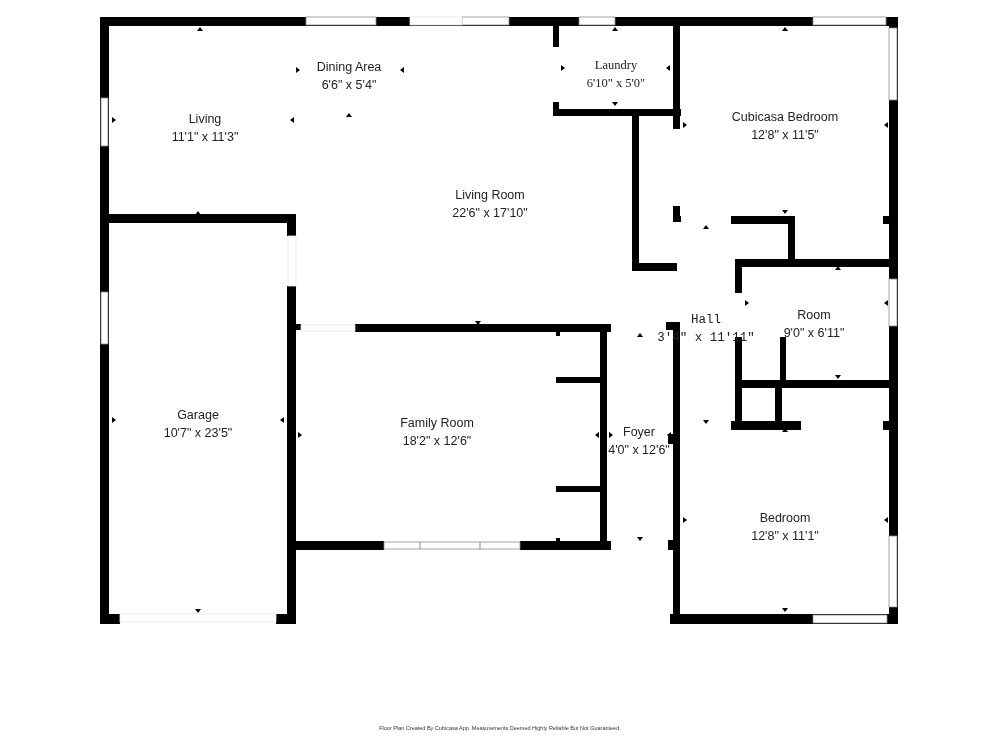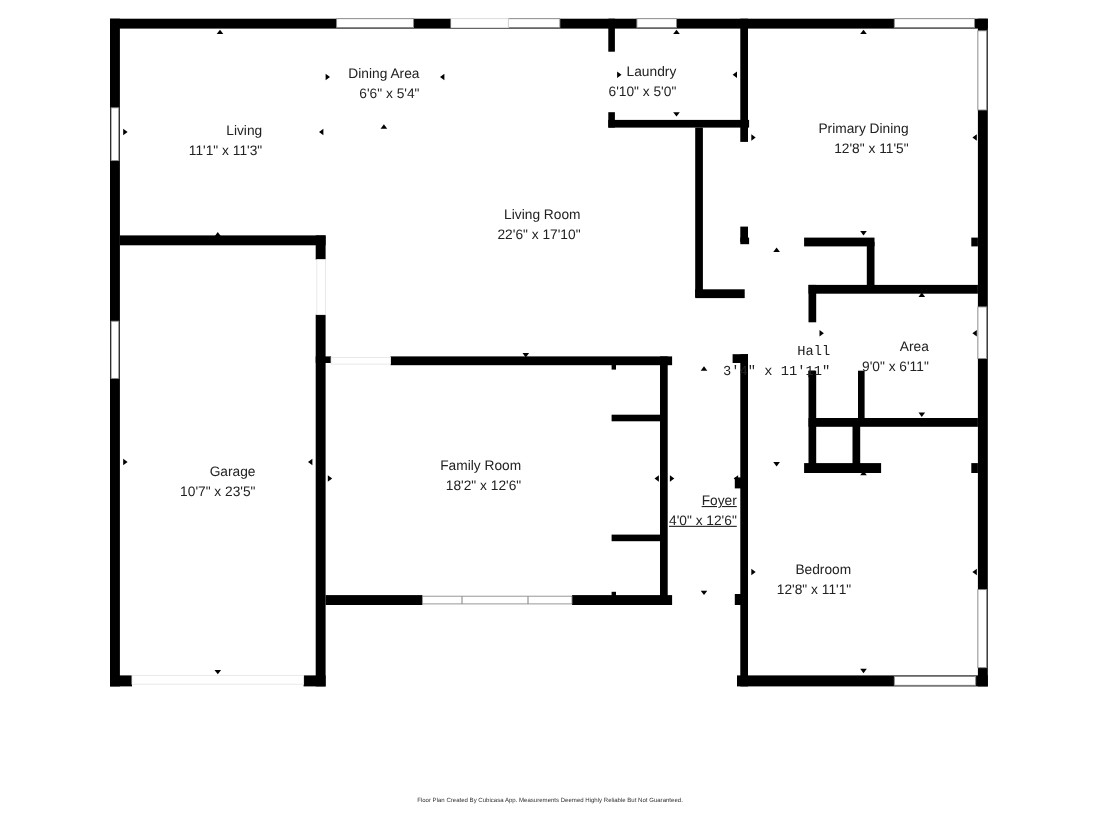--- a/index.html
+++ b/index.html
@@ -2,21 +2,21 @@
 <html><head>
 <meta charset="utf-8">
 <style>
   html, body { margin:0; padding:0; background:#ffffff; }
   body { width:1000px; height:750px; position:relative; overflow:hidden; font-family:"Liberation Sans", "DejaVu Sans", sans-serif; }
   #plan { position:absolute; left:0; top:0; width:1000px; height:750px; }
   .wall { fill:#000000; }
   .win { fill:#ffffff; stroke:#8a8a8a; stroke-width:0.8; }
   .door { fill:#ffffff; stroke:#e6e6e6; stroke-width:0.8; }
   .tick { fill:#000000; }
-  .room-label { position:absolute; text-align:right; color:#222222; font-size:12.5px; line-height:18px; white-space:nowrap; transform:translateX(-50%); }
+  .room-label { position:absolute; text-align:center; color:#222222; font-size:12.5px; line-height:18px; white-space:nowrap; transform:translateX(-50%); }
   .room-label span { display:block; }
   .footer { position:absolute; left:0; width:1000px; top:725px; text-align:center; font-size:5.5px; color:#333333; }
 </style>
 </head>
 <body>
 
 <svg id="plan" viewBox="0 0 1000 750" xmlns="http://www.w3.org/2000/svg">
   <g>
 
     <rect class="wall" x="100" y="17" width="798" height="9"></rect>
@@ -139,50 +139,50 @@
 </svg>
 
 <div class="room-label" style="left:205px; top:110px;">
   <span>Living</span>
   <span>11'1" x 11'3"</span>
 </div>
 <div class="room-label" style="left:349px; top:58px;">
   <span>Dining Area</span>
   <span>6'6" x 5'4"</span>
 </div>
-<div class="room-label" style="left:584px; top:56px;">
+<div class="room-label" style="left:616px; top:56px;font-family:Liberation Serif, serif;">
   <span>Laundry</span>
   <span>6'10" x 5'0"</span>
 </div>
 <div class="room-label" style="left:785px; top:108px;">
-  <span>Primary Dining</span>
+  <span>Cubicasa Bedroom</span>
   <span>12'8" x 11'5"</span>
 </div>
 <div class="room-label" style="left:470px; top:186px;margin-left:20px;">
   <span>Living Room</span>
   <span>22'6" x 17'10"</span>
 </div>
 <div class="room-label" style="left:706px; top:311px;font-family:Liberation Mono, monospace;">
   <span>Hall</span>
   <span>3'4" x 11'11"</span>
 </div>
 <div class="room-label" style="left:814px; top:306px;">
-  <span>Area</span>
+  <span>Room</span>
   <span>9'0" x 6'11"</span>
 </div>
-<div class="room-label" style="left:198px; top:406px;margin-top:14px;">
+<div class="room-label" style="left:198px; top:406px;">
   <span>Garage</span>
   <span>10'7" x 23'5"</span>
 </div>
 <div class="room-label" style="left:437px; top:414px;">
   <span>Family Room</span>
   <span>18'2" x 12'6"</span>
 </div>
-<div class="room-label" style="left:639px; top:446px;text-decoration:underline;">
+<div class="room-label" style="left:639px; top:423px;">
   <span>Foyer</span>
   <span>4'0" x 12'6"</span>
 </div>
-<div class="room-label" style="left:740px; top:509px;">
+<div class="room-label" style="left:785px; top:509px;">
   <span>Bedroom</span>
   <span>12'8" x 11'1"</span>
 </div>
 
 <div class="footer">Floor Plan Created By Cubicasa App. Measurements Deemed Highly Reliable But Not Guaranteed.</div>
 
 </body></html>

